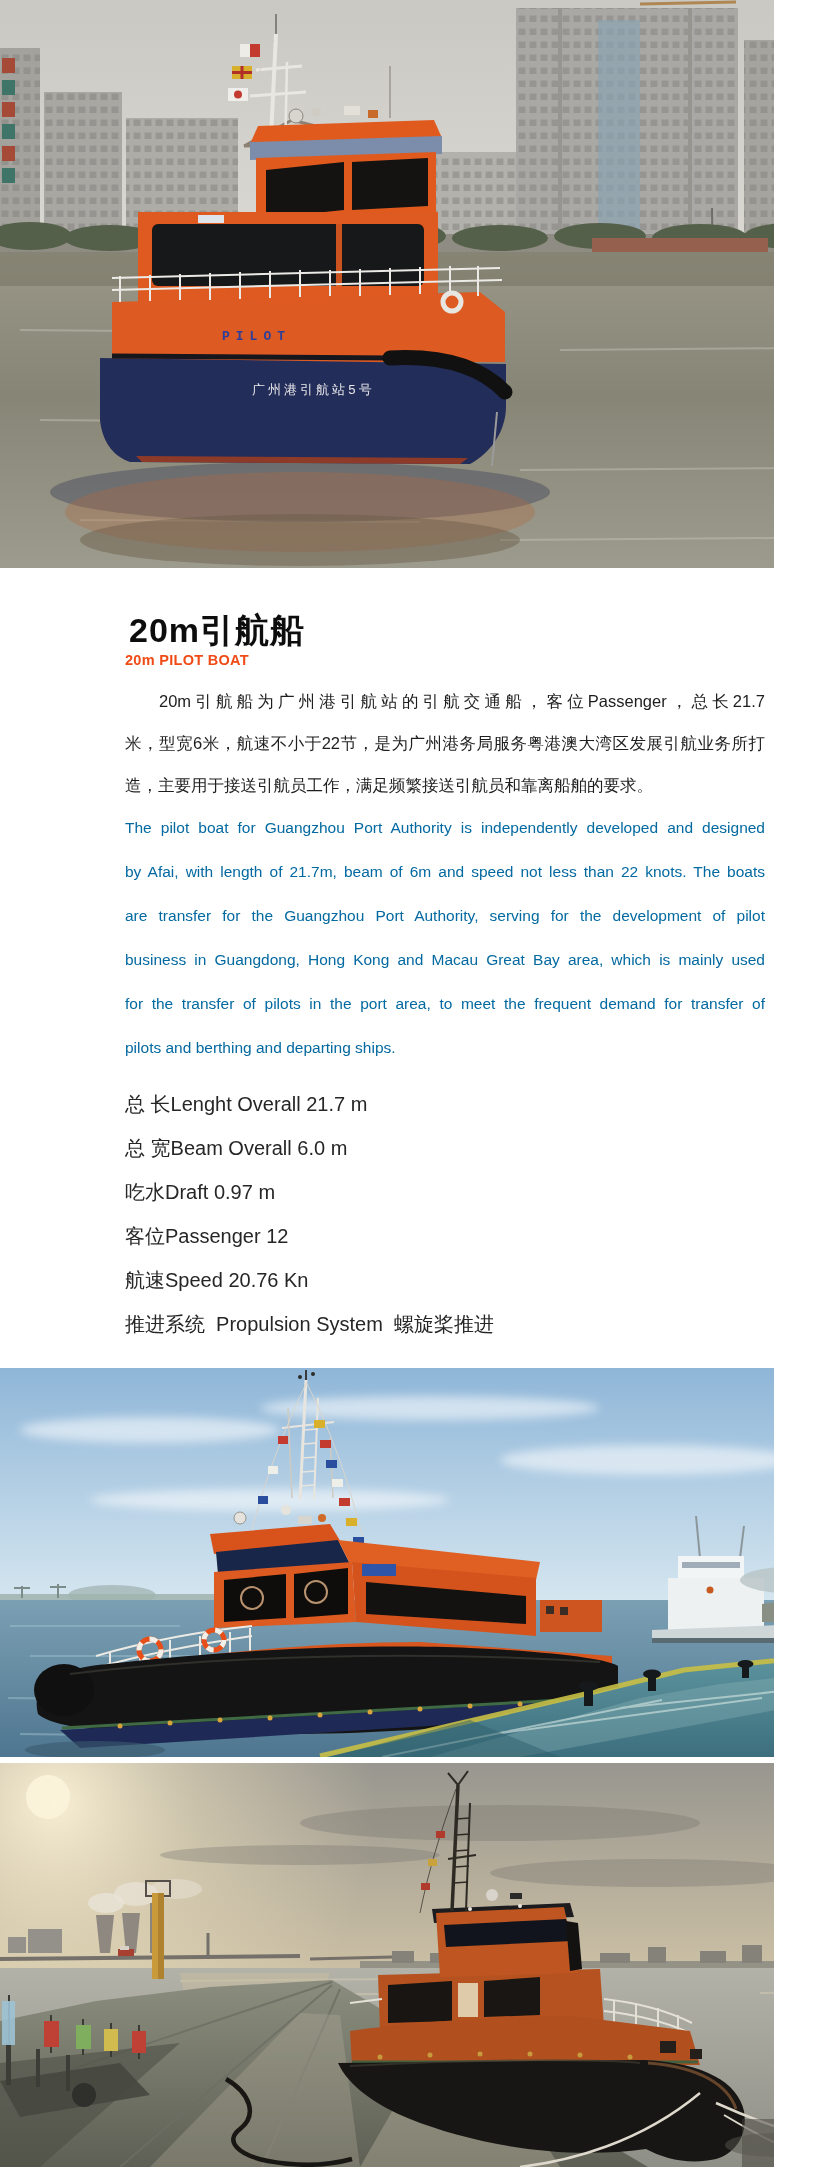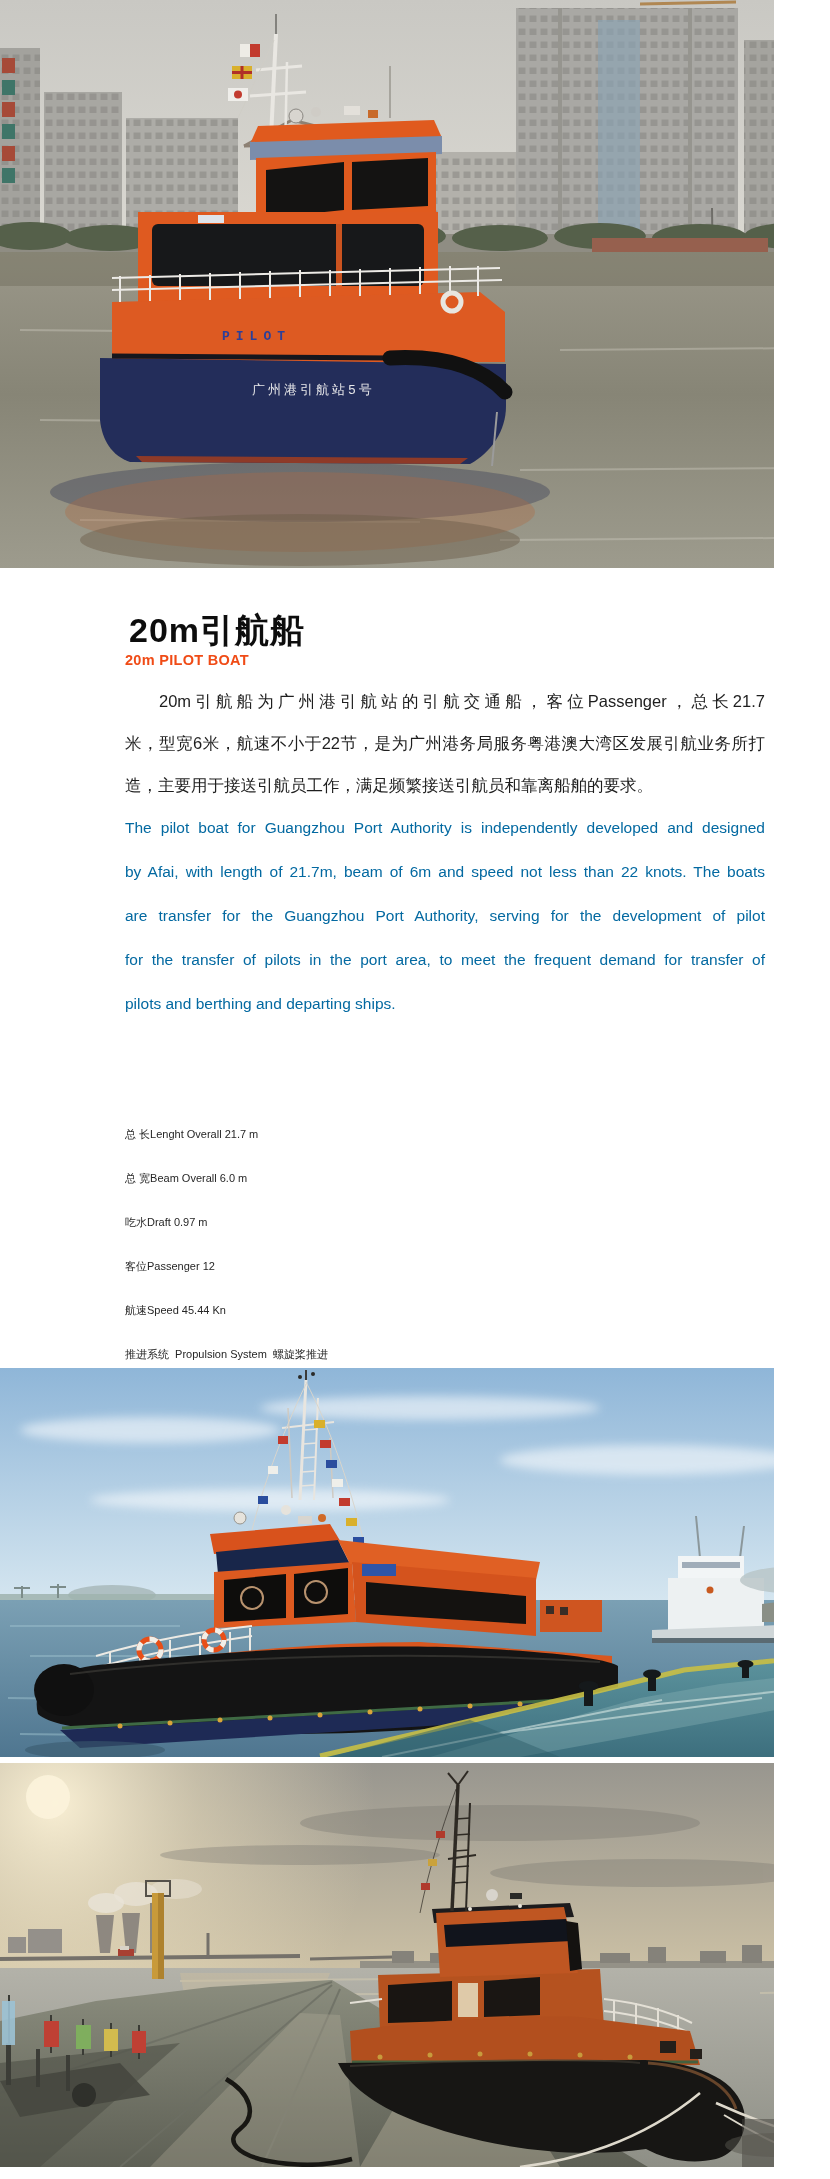--- a/index.html
+++ b/index.html
@@ -12,21 +12,21 @@
   .title{position:absolute;left:125px;top:604px;margin:4px;font-size:34px;font-weight:bold;
          color:#0d0d0d;letter-spacing:1px;line-height:44px;}
   .subtitle{position:absolute;left:125px;top:651px;font-size:14.5px;font-weight:bold;
             color:#f04b16;letter-spacing:.3px;line-height:18px;}
   .para{position:absolute;left:125px;width:640px;color:#1e1e1e;}
   #para-cn{top:680px;font-size:16.5px;line-height:42px;}
   #para-en{top:806px;font-size:15.5px;line-height:44px;color:#0369a1;}
   .pline{text-align:justify;text-align-last:justify;white-space:normal;}
   .pline.first{text-indent:34px;}
   .pline.last{text-align-last:left;}
-  .specs{position:absolute;left:125px;top:1112px;width:640px;font-size:11px;
+  .specs{position:absolute;left:125px;top:1082px;width:640px;font-size:20px;
          line-height:44px;color:#262626;}
   .spec{white-space:pre-wrap;}
   svg{display:block;}
 </style>
 </head>
 <body>
 
 <div class="page">
 
   <div class="photo" id="photo1">
@@ -206,30 +206,31 @@
   <div class="para" id="para-cn">
     <div class="pline first">20m引航船为广州港引航站的引航交通船，客位Passenger，总长21.7</div>
     <div class="pline">米，型宽6米，航速不小于22节，是为广州港务局服务粤港澳大湾区发展引航业务所打</div>
     <div class="pline last">造，主要用于接送引航员工作，满足频繁接送引航员和靠离船舶的要求。</div>
   </div>
 
   <div class="para" id="para-en">
     <div class="pline">The pilot boat for Guangzhou Port Authority is independently developed and designed</div>
     <div class="pline">by Afai, with length of 21.7m, beam of 6m and speed not less than 22 knots. The boats</div>
     <div class="pline">are transfer for the Guangzhou Port Authority, serving for the development of pilot</div>
+    <div class="pline">business in Guangdong, Hong Kong and Macau Great Bay area, which is mainly used</div>
     <div class="pline">for the transfer of pilots in the port area, to meet the frequent demand for transfer of</div>
     <div class="pline last">pilots and berthing and departing ships.</div>
   </div>
 
   <div class="specs">
     <div class="spec">总 长Lenght Overall 21.7 m</div>
     <div class="spec">总 宽Beam Overall 6.0 m</div>
     <div class="spec">吃水Draft 0.97 m</div>
     <div class="spec">客位Passenger 12</div>
-    <div class="spec">航速Speed 45.44 Kn</div>
+    <div class="spec">航速Speed 20.76 Kn</div>
     <div class="spec">推进系统  Propulsion System  螺旋桨推进</div>
   </div>
 
   <div class="photo" id="photo2">
     <svg viewBox="0 0 830 389" width="830" height="389" role="img">
       <defs>
         <linearGradient id="p2sky" x1="0" y1="0" x2="0" y2="1">
           <stop offset="0" stop-color="#8fb6d8"></stop>
             <stop offset="1" stop-color="#d8e8f1"></stop>
         </linearGradient>

